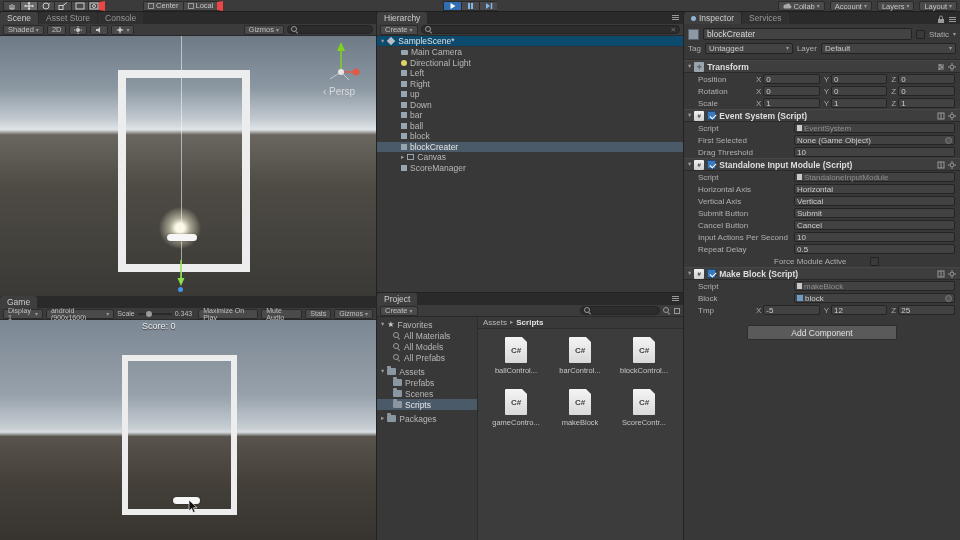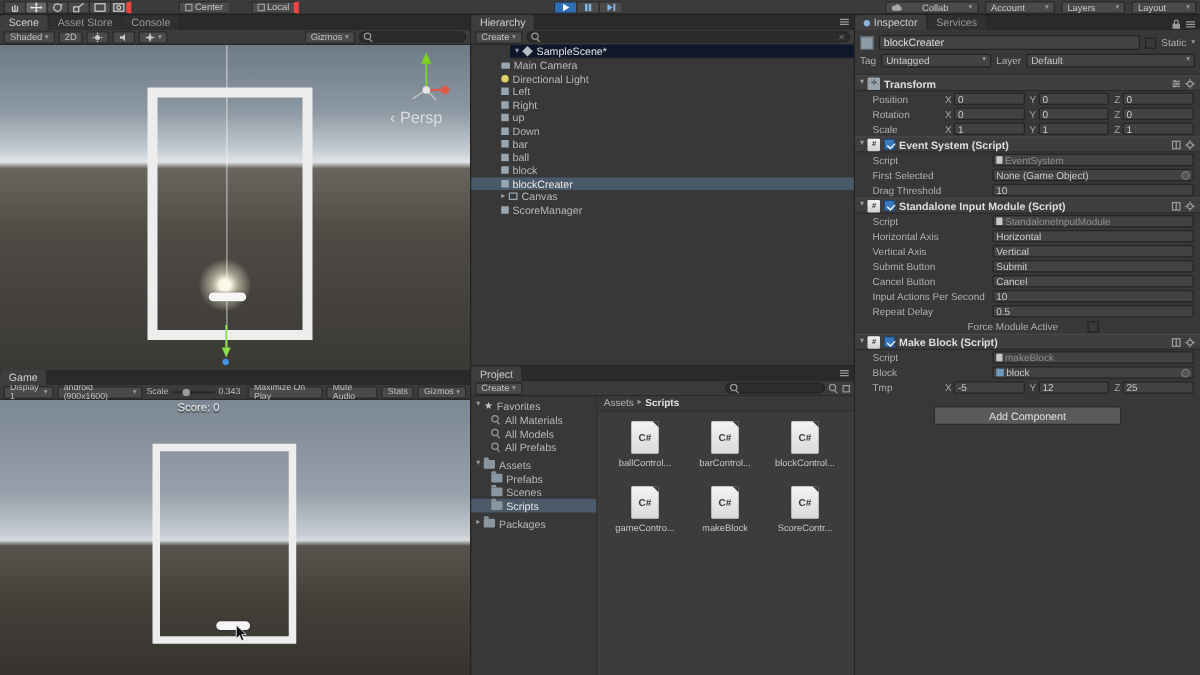--- a/index.html
+++ b/index.html
@@ -6,30 +6,30 @@
   body { background:#191919; font-family:"Liberation Sans","DejaVu Sans",sans-serif; }
   #root { position:relative; width:960px; height:540px; background:#232323; overflow:hidden;
           color:#b8b8b8; font-size:9px; -webkit-font-smoothing:antialiased; }
 
   
   .toolbar { position:absolute; top:0; left:0; right:0; height:12px; background:#3b3b3b;
              border-bottom:1px solid #1f1f1f; display:flex; align-items:center; }
   .toolgroup { display:flex; margin-left:3px; }
   .tbtn { width:17px; height:10px; background:#4a4a4a; border:1px solid #2a2a2a; border-right:none;
           display:flex; align-items:center; justify-content:center; }
-  .toolgroup .tbtn:last-child { border-right:4px solid #ef4444; }
+  .toolgroup .tbtn:last-child { border-right:6px solid #ef4444; }
   .tbtn.active { background:#6a6a6a; }
   .tbtn.wide { width:auto; padding:0 4px; gap:2px; font-size:7.5px; color:#c5c5c5; }
-  .pivotgroup { margin-left:38px;gap:18px; }
+  .pivotgroup { margin-left:38px; }
   .playgroup { position:absolute; left:443px; top:1px; display:flex; }
   .playgroup .tbtn { width:18px; }
   .tbtn.playing { background:#2f6db5; }
   .rightgroup { position:absolute; right:3px; top:1px; display:flex; gap:5px; }
   .drop { height:10px; background:#4a4a4a; border:1px solid #2a2a2a; border-radius:2px;
-          display:flex; align-items:center; padding:0 4px; font-size:7.5px; color:#c5c5c5; gap:16px; }
+          display:flex; align-items:center; padding:0 4px; font-size:7.5px; color:#c5c5c5; gap:2px; }
   .caret { font-size:6px; color:#999; line-height:1; }
   .ico-sq { width:6px; height:6px; border:1px solid #999; display:inline-block; }
 
   
   .panel { position:absolute; background:#383838; }
   .tabbar { height:12px; background:#2a2a2a; display:flex; align-items:stretch; position:relative;text-align:center; }
   .tab { padding:0 7px; font-size:8.5px; line-height:12px; background:#303030; color:#989898;
          margin-right:1px; border-radius:3px 3px 0 0; display:flex; align-items:center; gap:3px; }
   .tab.active { background:#3e3e3e; color:#cecece; }
   .tab-right { position:absolute; right:4px; top:3px; display:flex; gap:4px; align-items:center; }
@@ -52,36 +52,36 @@
   #scene { left:0; top:12px; width:376px; height:284px; }
   .scene-viewport { position:relative; height:260px; overflow:hidden;
     background:linear-gradient(180deg,#6e7b87 0%,#8b97a1 20%,#c2cad1 32%,#e0e4e7 36%,
                #6a665f 38%,#4e4b45 58%,#3b3935 100%); }
   .wire-frame { position:absolute; border:8px solid #ededed; }
   .axis-line { position:absolute; width:1px; background:rgba(250,250,252,.55); }
   .sun-flare { position:absolute; width:44px; height:44px; border-radius:50%;
     background:radial-gradient(circle,rgba(255,252,235,.98) 0 14%,rgba(255,250,220,.55) 32%,rgba(255,250,220,0) 68%); }
   .paddle { position:absolute; background:#f6f6f6; border-radius:4px; box-shadow:0 0 2px rgba(0,0,0,.4); }
   .blue-dot { position:absolute; width:5px; height:5px; border-radius:50%; background:#4596e8; }
-  .persp-label { position:absolute; font-size:13px; color:#dcdcdc; }
+  .persp-label { position:absolute; font-size:10px; color:#dcdcdc; text-align:center; }
 
   
   #game { left:0; top:296px; width:376px; height:244px; }
   .game-viewport { position:relative; height:220px; overflow:hidden;
     background:linear-gradient(180deg,#7b8793 0%,#97a1ab 34%,#c6cdd3 49%,#d9dde0 51%,
                #58544d 53%,#443f39 74%,#37342f 100%); }
   .score-text { position:absolute; color:#ececec; font-size:9px; text-shadow:0 1px 1px rgba(0,0,0,.6); }
   .slider { width:34px; height:2px; background:#2a2a2a; border-radius:1px; position:relative; flex:none; }
   .slider-knob { position:absolute; left:8px; top:-2px; width:6px; height:6px; border-radius:50%; background:#9a9a9a; }
   .gbar-label { color:#bdbdbd; white-space:nowrap; }
 
   
   #hierarchy { left:377px; top:12px; width:306px; height:280px; }
-  .hrow-scene { height:11px; background:#0f172a; border-bottom:1px solid #333; display:flex;
-                align-items:center; gap:3px; padding:0 4px; color:#e0e0e0; font-size:8.5px;margin-left:31px; }
+  .hrow-scene { height:11px; background:#0c4a6e; border-bottom:1px solid #333; display:flex;
+                align-items:center; gap:3px; padding:0 4px; color:#e0e0e0; font-size:8.5px; }
   .htree { font-size:8.5px; }
   .hrow { height:10.5px; display:flex; align-items:center; gap:3px; padding-left:24px; color:#b8b8b8; }
   .hrow.selected { background:#4a5a68; color:#e8e8e8; }
   .h-cube { width:6px; height:6px; background:#97a5b0; flex:none; }
   .h-cam  { width:7px; height:5px; background:#97a5b0; border-radius:1px; flex:none; }
   .h-light{ width:6px; height:6px; border-radius:50%; background:#e0d26a; flex:none; }
   .h-canvas{ width:7px; height:6px; border:1px solid #97a5b0; flex:none; }
   .tri { font-size:6.5px; color:#9a9a9a; line-height:1; flex:none; }
   .scene-icon { width:6px; height:6px; background:#b5bec4; transform:rotate(45deg); flex:none; margin:0 1px; }
 

